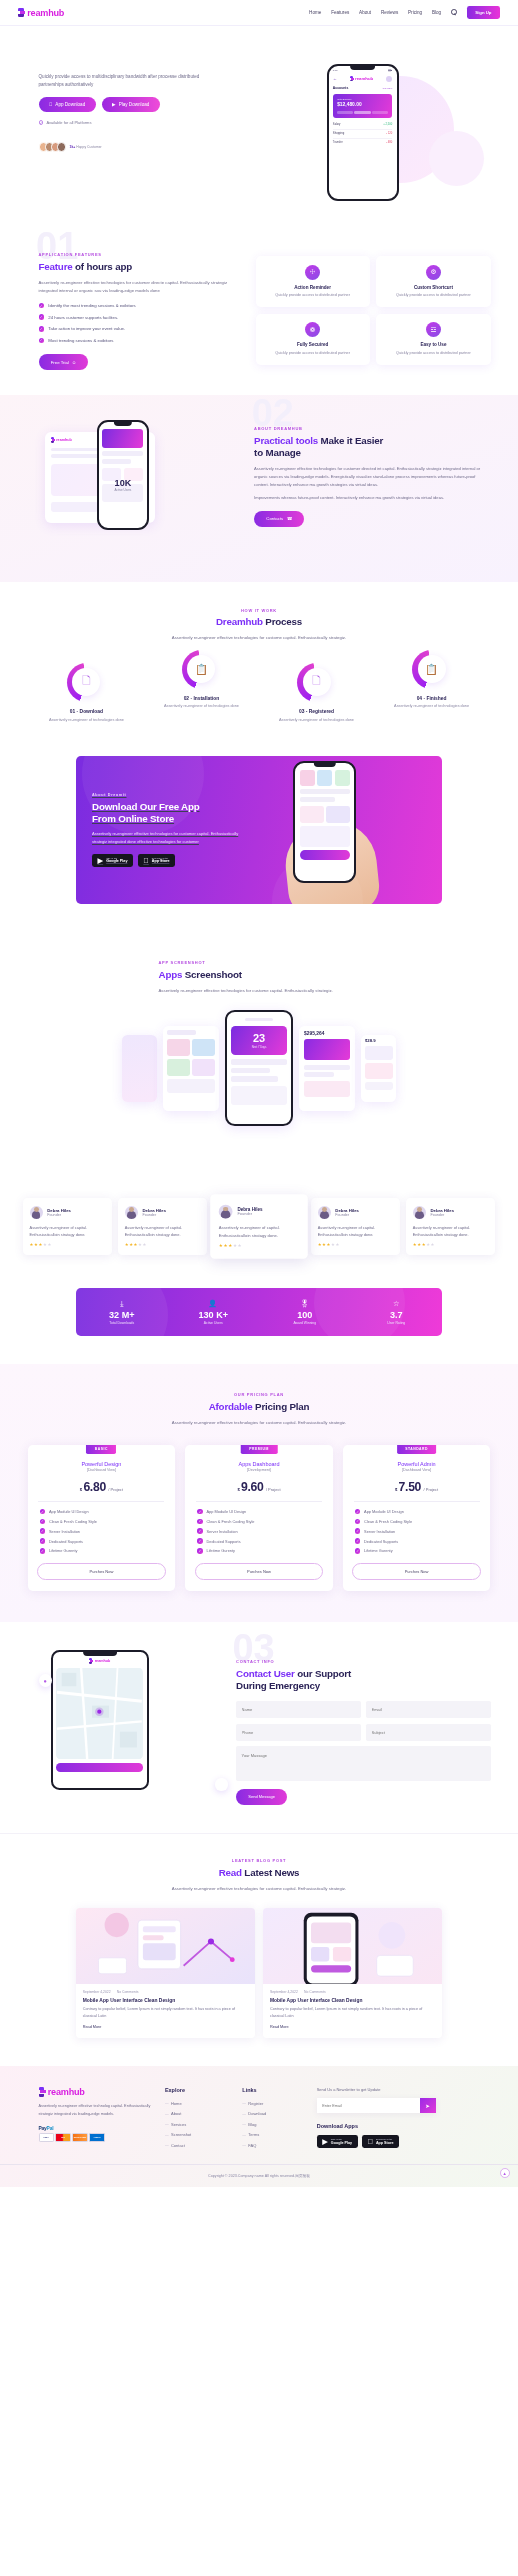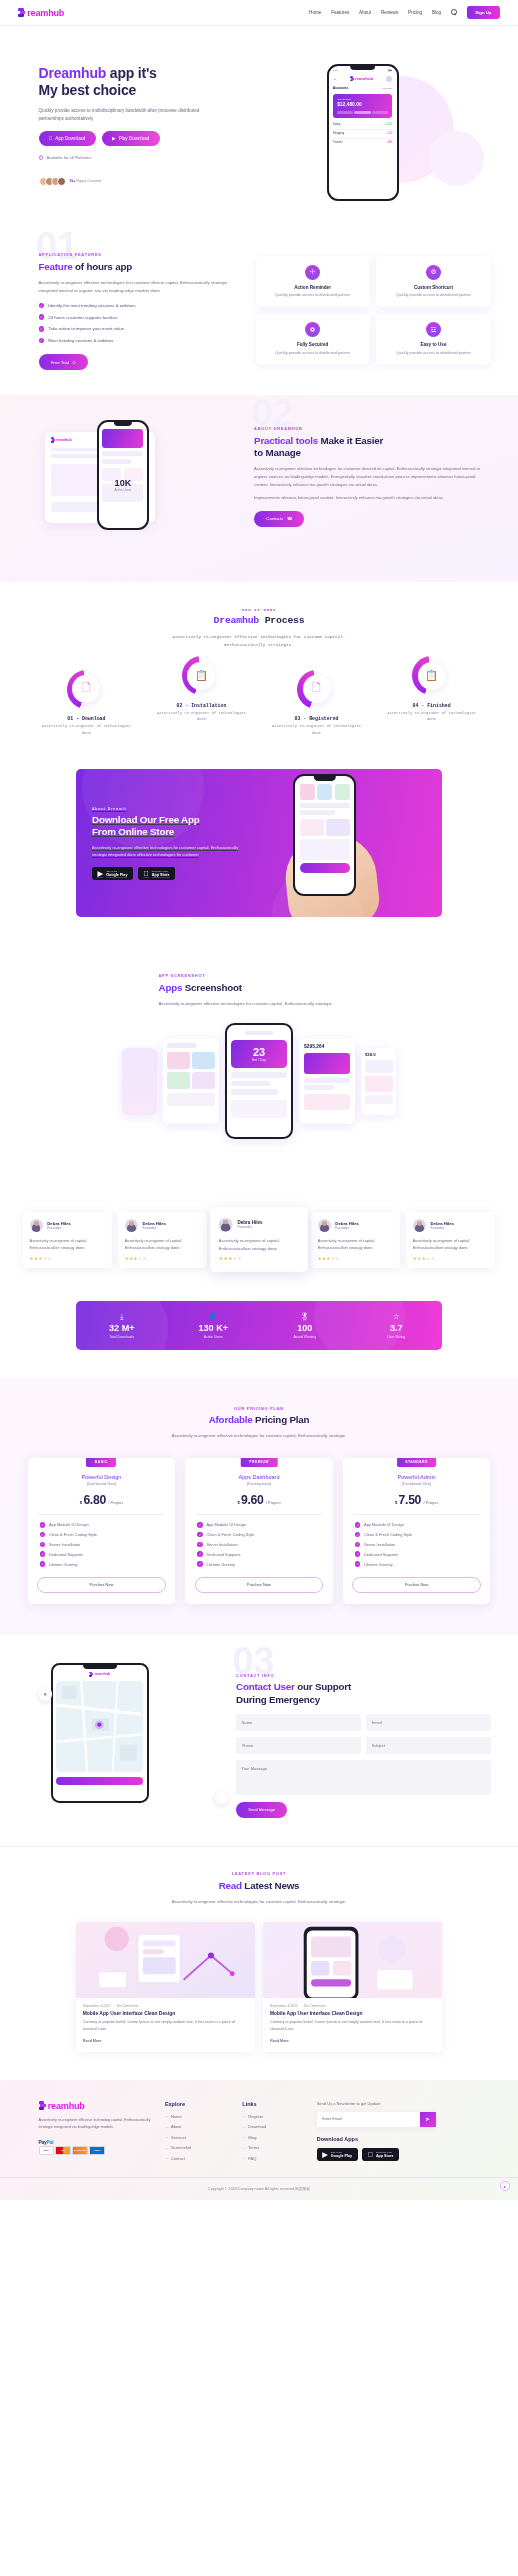--- a/index.html
+++ b/index.html
@@ -84,21 +84,21 @@
   .about-left{width:201px;position:relative;height:134px;}
   .about-right{flex:1;position:relative;z-index:2;padding-top:6.1px;}
   .about-p{font-size:4.1px;line-height:1.95;color:#6f6b8a;margin-top:6.1px;}
   .about-p + .about-p{margin-top:4.9px;}
   .btn-contacts{margin-top:8.5px;background:linear-gradient(90deg,#8a2be2,#e03ad8);color:#fff;border:none;border-radius:24.4px;font-size:4.3px;padding:5.5px 12.2px;display:inline-flex;gap:3.7px;align-items:center;cursor:pointer;}
   .count-bubble{position:absolute;left:58px;top:34px;z-index:5;text-align:center;}
   .count-bubble .n{font-size:9.1px;font-weight:bold;color:#2b2357;}
   .count-bubble .l{font-size:3px;color:#8a86a3;}
 
   
-  .process{padding:25.6px 0 27px;background:#fff;font-family:Liberation Mono, monospace;}
+  .process{padding:25.6px 0 27px;background:#fff;}
   .proc-head{width:201px;margin:0 auto;text-align:center;}
   .steps{width:463px;margin:21px auto 0;position:relative;display:flex;justify-content:space-between;align-items:flex-start;padding:0 13.4px;}
   .step{width:91px;text-align:center;position:relative;}
   .step.up{margin-top:-13.4px;}
   .ring{width:39px;height:39px;margin:0 auto;border-radius:50%;
         background:conic-gradient(from 200deg,#a020f0 0deg,#e040d0 150deg,transparent 152deg,transparent 360deg);
         display:flex;align-items:center;justify-content:center;position:relative;}
   .ring::after{content:"";position:absolute;width:28px;height:28px;border-radius:50%;background:#fff;box-shadow:0 1.8px 7.3px rgba(124,58,237,.14);}
   .ring span{position:relative;z-index:2;font-size:10.4px;color:#b062e8;}
   .step h5{font-size:4.9px;font-weight:bold;color:#2b2357;margin-top:7.3px;}
@@ -258,24 +258,20 @@
         <a href="#">Blog</a>
         <span class="search-ic"></span>
         <button class="btn-signup">Sign Up</button>
       </nav>
     </div>
   </header>
 
   <section class="hero">
     <div class="hero-inner">
       <div class="hero-left">
-        <h1 class="hero-h1">
-          <span class="accent">Dreamhub</span><span> app it's</span><br>
-          <span>My best choice</span>
-        </h1>
         <p class="hero-p">Quickly provide access to multidisciplinary bandwidth after processe distributed partnerships authoritatively</p>
         <div class="hero-btns">
           <button class="pill g1">
             <span></span>
             <span>App Download</span>
           </button>
           <button class="pill g2">
             <span>▶</span>
             <span>Play Download</span>
           </button>

